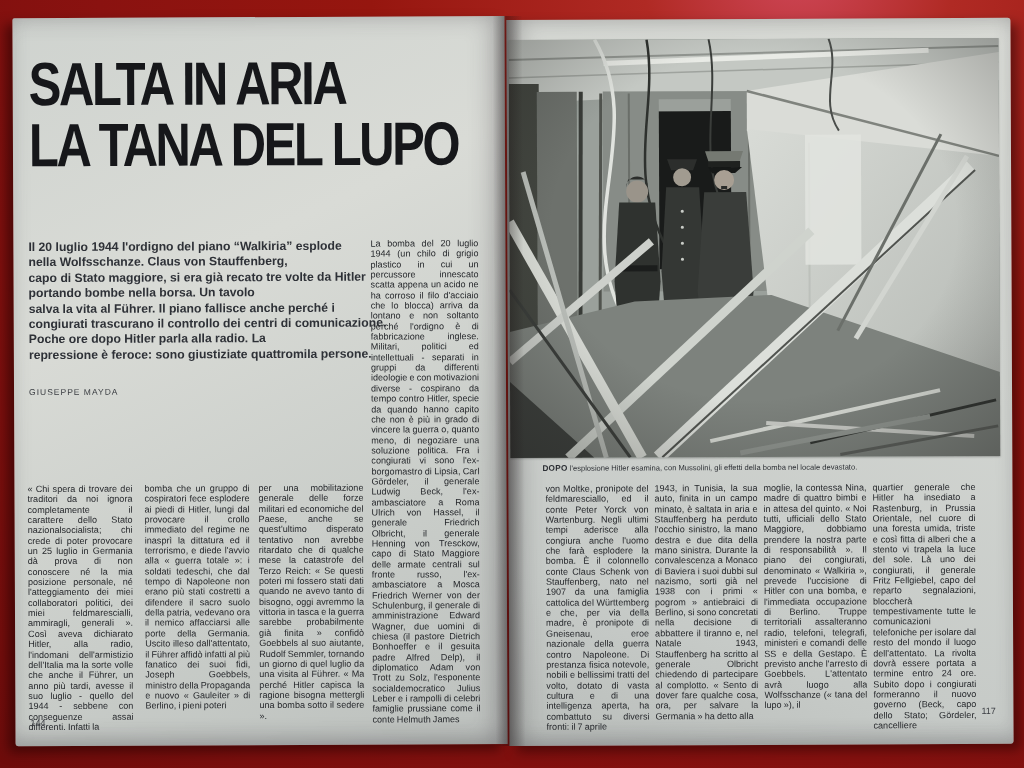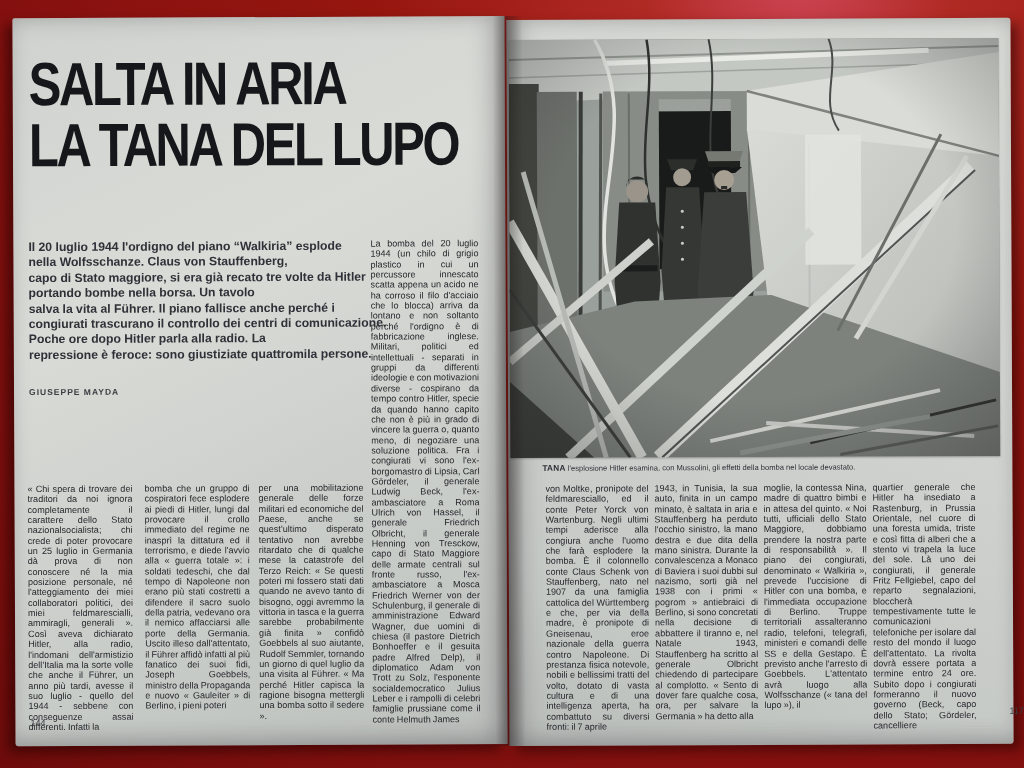--- a/index.html
+++ b/index.html
@@ -21,21 +21,21 @@
     background:linear-gradient(200deg,#dadcd7 0%,#d2d5d1 40%,#c6cac7 80%,#b9bdba 100%);
     border-radius:0 3px 3px 0;
     box-shadow:7px 6px 12px rgba(30,0,0,.5), inset 14px 0 22px rgba(60,55,60,.30), inset 0 -10px 18px rgba(80,80,85,.16);
   }
   .gutter{position:absolute;left:480px;top:0;width:30px;height:730px;
     background:linear-gradient(90deg,rgba(20,15,15,0) 0%,rgba(25,18,18,.38) 48%,rgba(25,18,18,.30) 58%,rgba(20,15,15,0) 100%);pointer-events:none;}
   .headline{position:absolute;left:16px;top:36px;color:#16171a;font-weight:700;
     font-size:50px;line-height:50px;letter-spacing:-2.5px;transform:scale(0.98,1.22);transform-origin:top left;white-space:nowrap;}
   .intro{position:absolute;left:15px;top:222px;width:370px;color:#2e3137;font-weight:700;font-size:12.2px;line-height:15.4px;}
   .intro div{white-space:nowrap;}
-  .byline{position:absolute;left:15px;top:369px;font-size:8.5px;font-weight:700;letter-spacing:1px;color:#3a3d42;}
+  .byline{position:absolute;left:15px;top:369px;font-size:8.5px;font-weight:400;letter-spacing:1px;color:#3a3d42;}
   .col{position:absolute;width:105px;font-size:9.1px;line-height:10.35px;text-align:justify;color:#26282c;word-spacing:-0.4px;overflow:hidden;}
   .pagenum{position:absolute;font-size:9px;color:#3a3d42;}
   .photo-wrap{position:absolute;left:2px;top:20px;width:490px;height:418px;background:#9aa09b;box-shadow:0 1px 2px rgba(0,0,0,.25);}
   .photo-wrap svg{display:block;width:100%;height:100%;}
   .caption{position:absolute;left:34px;top:444px;width:440px;font-size:7.6px;color:#2c2f34;}
   .caption b{font-size:8.2px;letter-spacing:.3px;}
 </style>
 </head>
 <body>
 
@@ -159,24 +159,24 @@
         <line x1="0" y1="322" x2="142" y2="202" stroke="#cdd0cb" stroke-width="8"></line>
         <line x1="14" y1="132" x2="96" y2="418" stroke="#b9bdb8" stroke-width="5"></line>
         <line x1="0" y1="250" x2="120" y2="418" stroke="#3a3d3a" stroke-width="3"></line>
         <line x1="432" y1="96" x2="328" y2="292" stroke="#6b6f6a" stroke-width="3"></line>
         <line x1="458" y1="118" x2="346" y2="300" stroke="#d2d5d0" stroke-width="5"></line>
 
         <rect x="0" y="0" width="490" height="418" fill="url(#vig)"></rect>
       </svg>
     </div>
 
-    <div class="caption"><b>TANA</b><span> l'esplosione Hitler esamina, con Mussolini, gli effetti della bomba nel locale devastato.</span></div>
+    <div class="caption"><b>DOPO</b><span> l'esplosione Hitler esamina, con Mussolini, gli effetti della bomba nel locale devastato.</span></div>
 
     <div class="col" style="left:37px;top:464px;width:103px;height:252px;">von Moltke, pronipote del feldmaresciallo, ed il conte Peter Yorck von Wartenburg. Negli ultimi tempi aderisce alla congiura anche l'uomo che farà esplodere la bomba. È il colonnello conte Claus Schenk von Stauffenberg, nato nel 1907 da una famiglia cattolica del Württemberg e che, per via della madre, è pronipote di Gneisenau, eroe nazionale della guerra contro Napoleone. Di prestanza fisica notevole, nobili e bellissimi tratti del volto, dotato di vasta cultura e di una intelligenza aperta, ha combattuto su diversi fronti: il 7 aprile</div>
     <div class="col" style="left:146px;top:464px;width:103px;height:252px;">1943, in Tunisia, la sua auto, finita in un campo minato, è saltata in aria e Stauffenberg ha perduto l'occhio sinistro, la mano destra e due dita della mano sinistra. Durante la convalescenza a Monaco di Baviera i suoi dubbi sul nazismo, sorti già nel 1938 con i primi « pogrom » antiebraici di Berlino, si sono concretati nella decisione di abbattere il tiranno e, nel Natale 1943, Stauffenberg ha scritto al generale Olbricht chiedendo di partecipare al complotto. « Sento di dover fare qualche cosa, ora, per salvare la Germania » ha detto alla</div>
     <div class="col" style="left:255px;top:464px;width:103px;height:252px;">moglie, la contessa Nina, madre di quattro bimbi e in attesa del quinto. « Noi tutti, ufficiali dello Stato Maggiore, dobbiamo prendere la nostra parte di responsabilità ». Il piano dei congiurati, denominato « Walkiria », prevede l'uccisione di Hitler con una bomba, e l'immediata occupazione di Berlino. Truppe territoriali assalteranno radio, telefoni, telegrafi, ministeri e comandi delle SS e della Gestapo. È previsto anche l'arresto di Goebbels. L'attentato avrà luogo alla Wolfsschanze (« tana del lupo »), il</div>
     <div class="col" style="left:364px;top:464px;width:103px;height:252px;">quartier generale che Hitler ha insediato a Rastenburg, in Prussia Orientale, nel cuore di una foresta umida, triste e così fitta di alberi che a stento vi trapela la luce del sole. Là uno dei congiurati, il generale Fritz Fellgiebel, capo del reparto segnalazioni, bloccherà tempestivamente tutte le comunicazioni telefoniche per isolare dal resto del mondo il luogo dell'attentato. La rivolta dovrà essere portata a termine entro 24 ore. Subito dopo i congiurati formeranno il nuovo governo (Beck, capo dello Stato; Gördeler, cancelliere</div>
 
-    <div class="pagenum" style="left:472px;top:688px;margin-left:28px;">117</div>
+    <div class="pagenum" style="left:472px;top:688px;">117</div>
   </div>
 
   <div class="gutter"></div>
 </div>
 
 </body></html>

